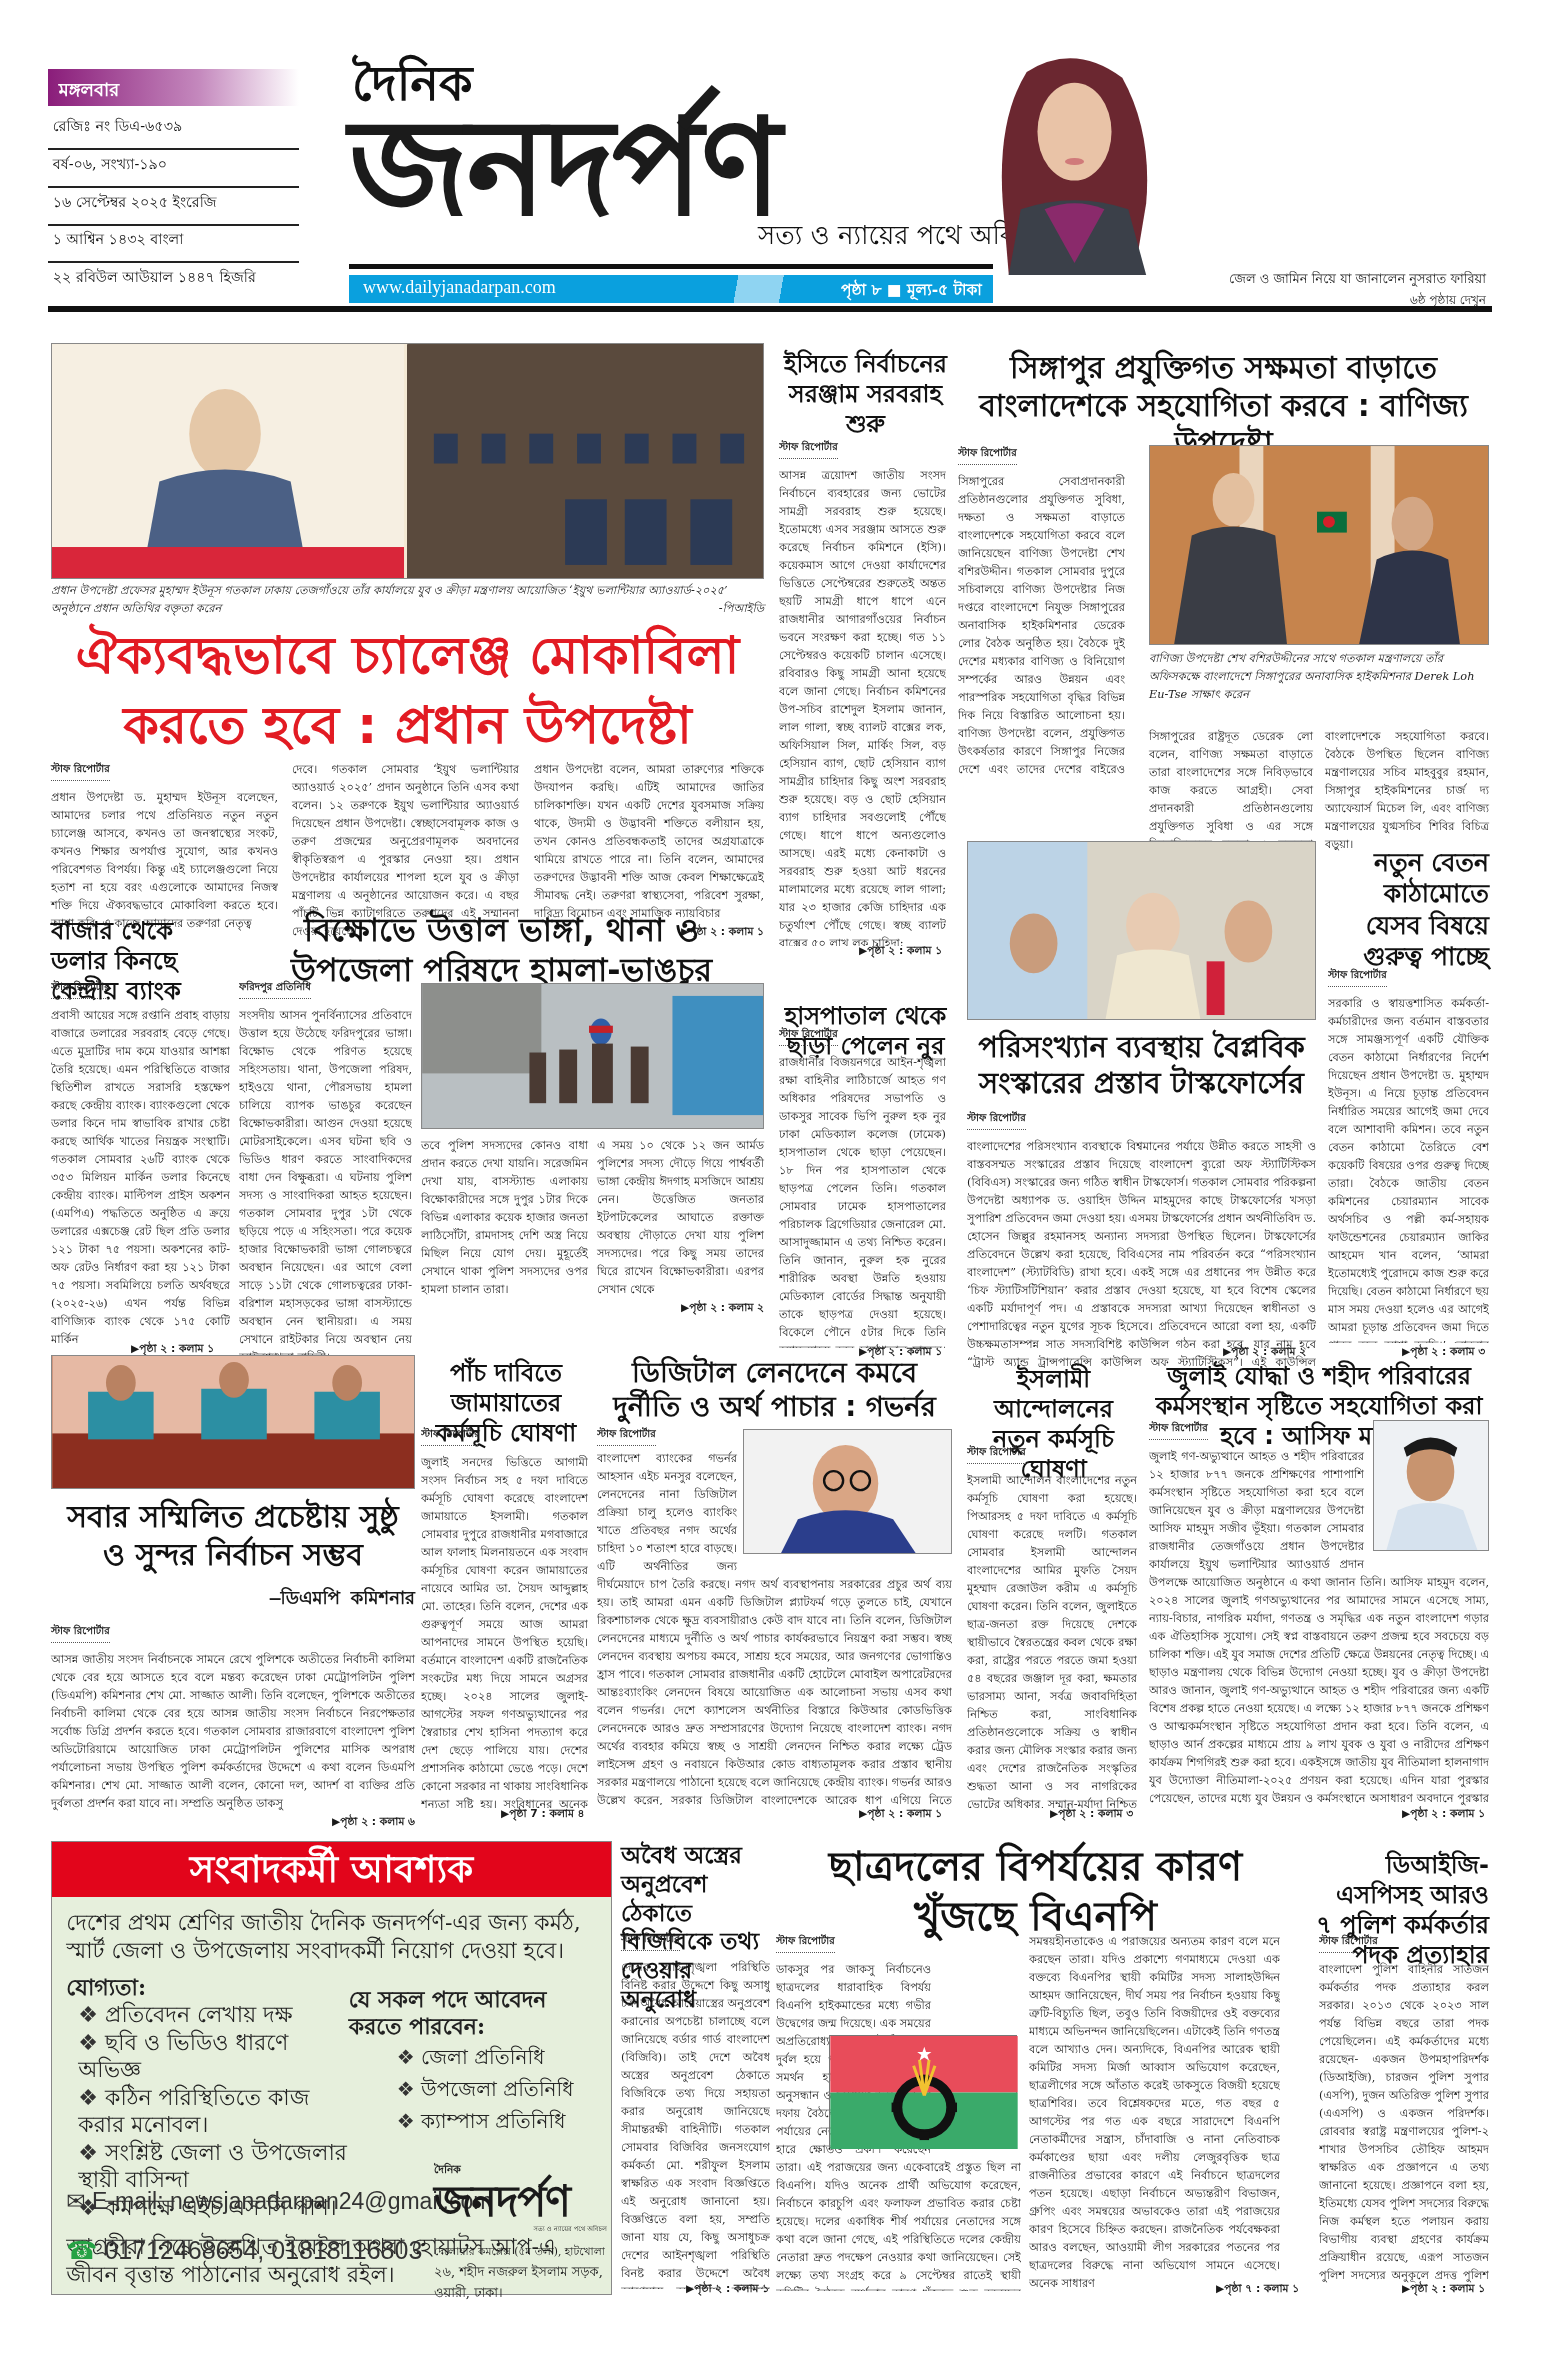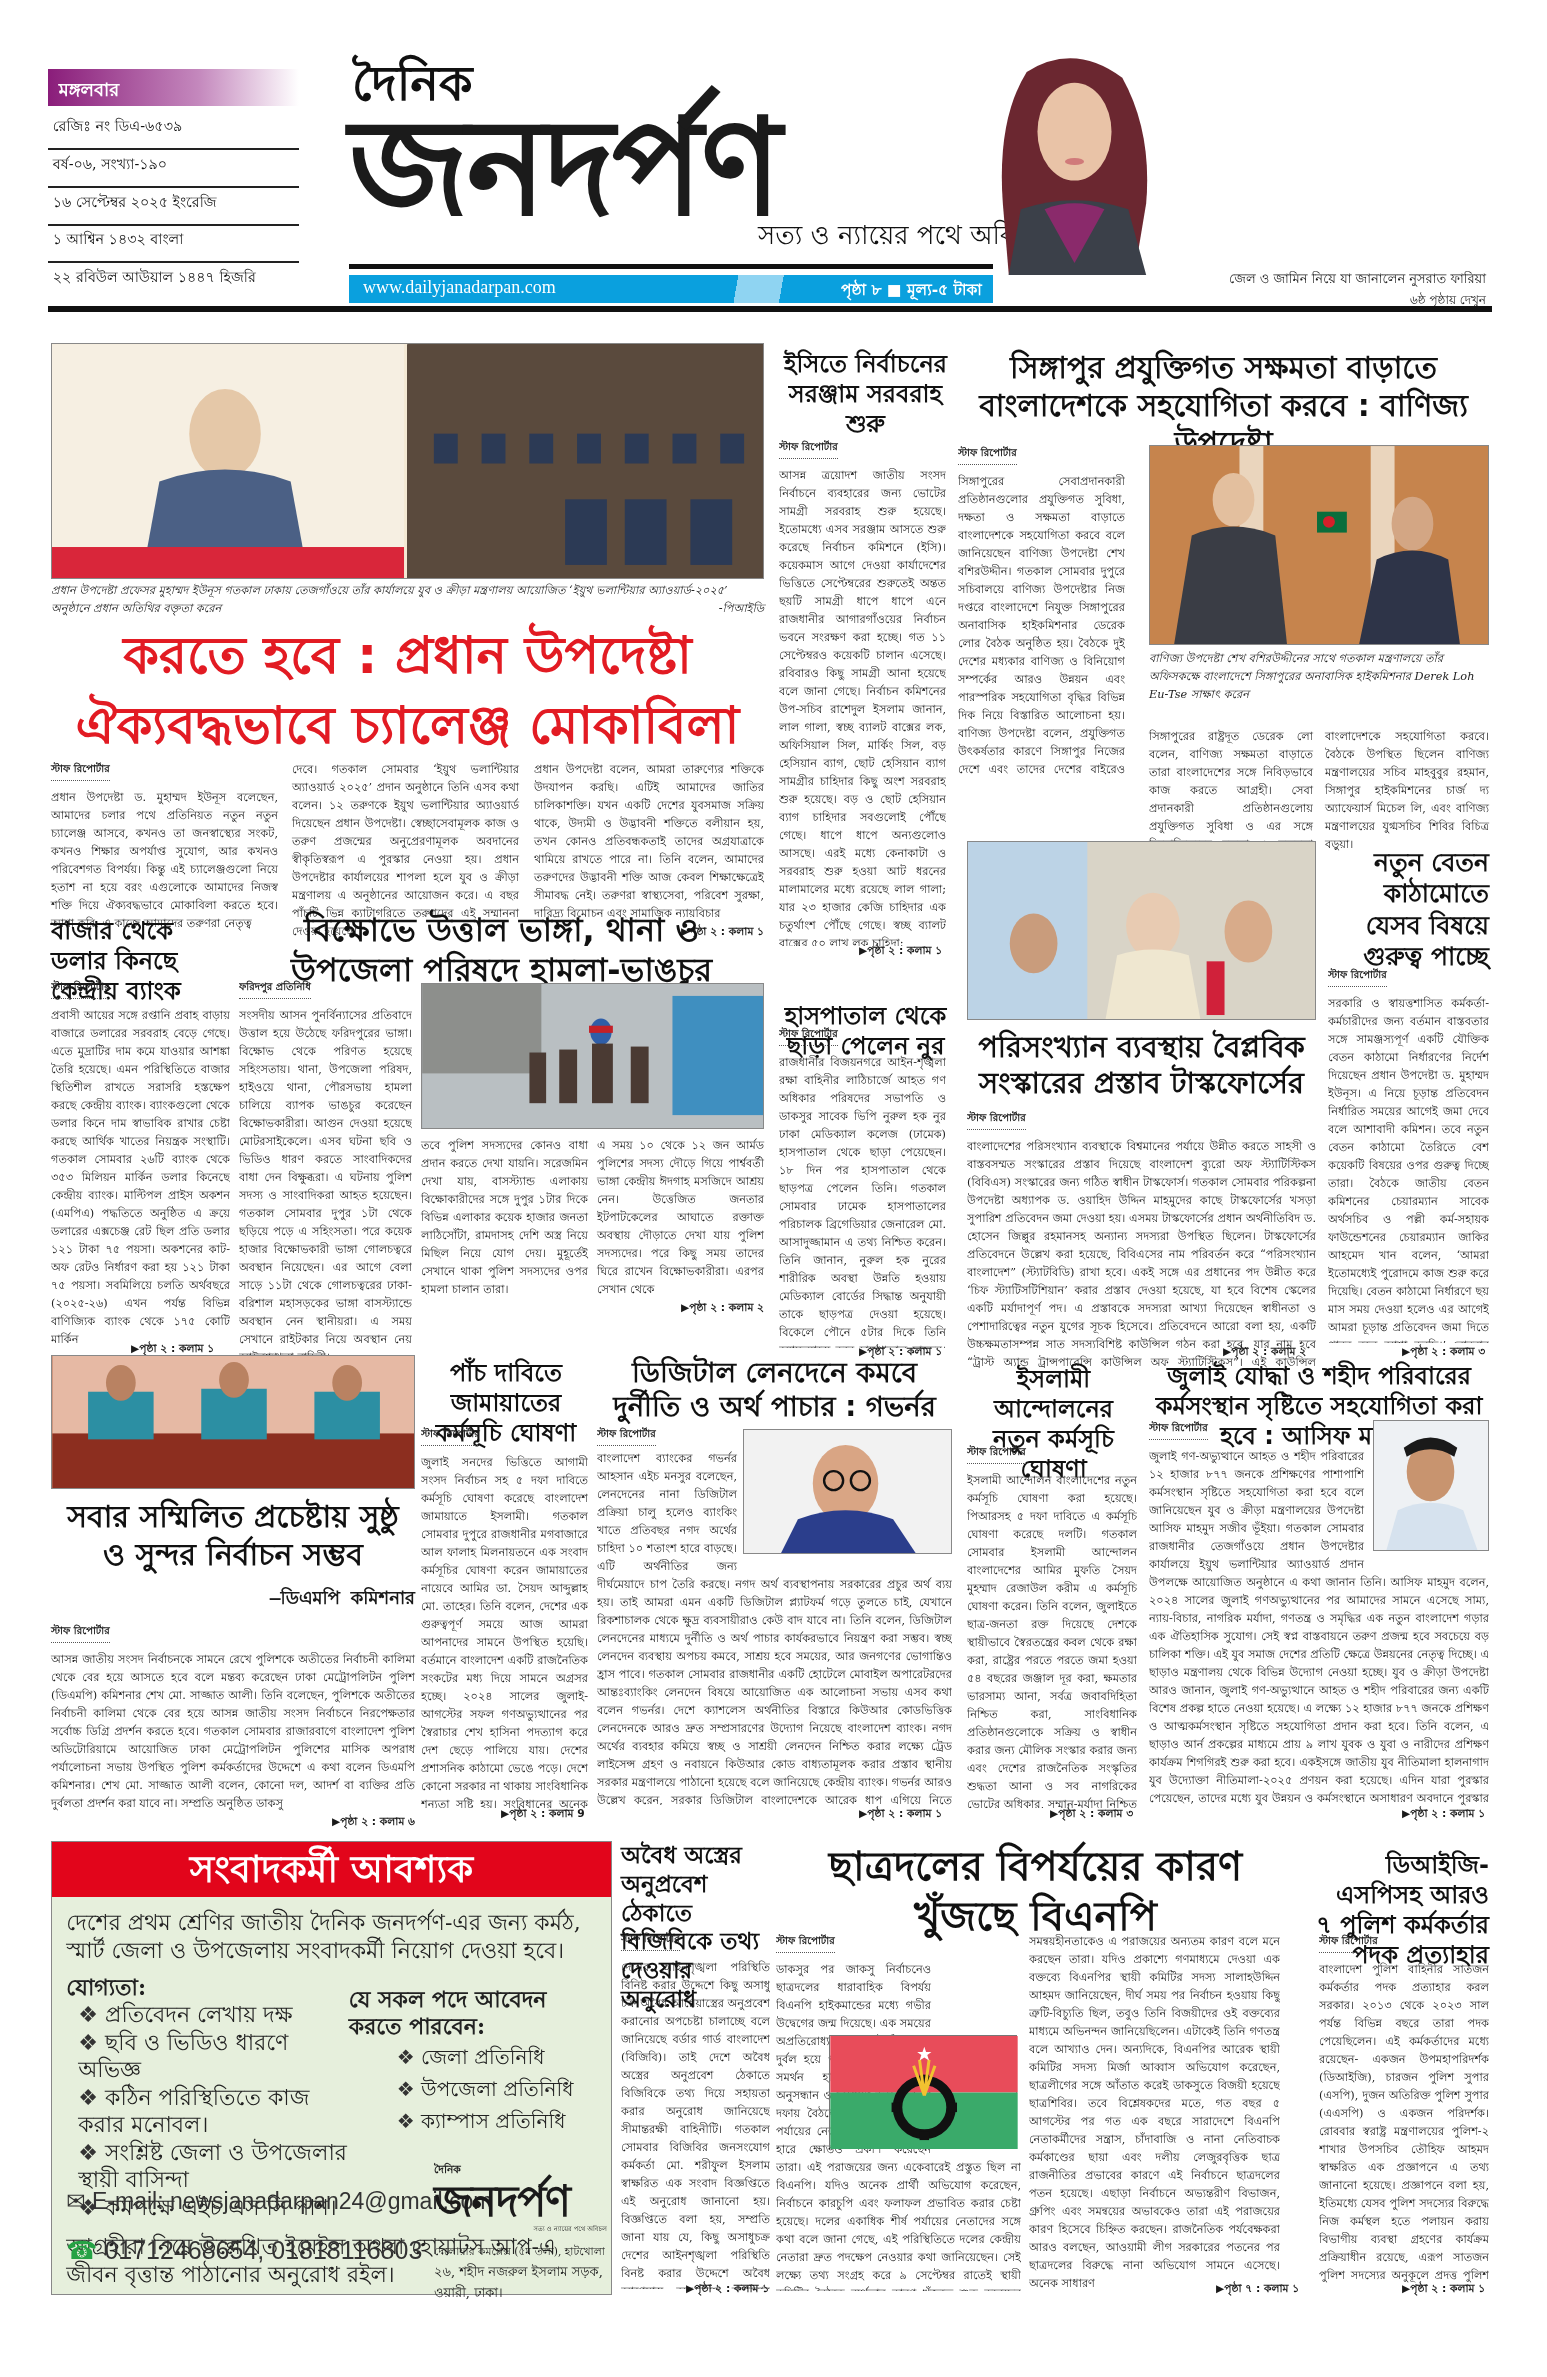--- a/index.html
+++ b/index.html
@@ -85,22 +85,22 @@
         <rect x="1070" y="260" width="70" height="110"></rect>
     </g>
   </svg>
 </div>
 <div class="abs caption" style="left:51px; top:582px; width:713px;">
   <span>প্রধান উপদেষ্টা প্রফেসর মুহাম্মদ ইউনূস গতকাল ঢাকায় তেজগাঁওয়ে তাঁর কার্যালয়ে যুব ও ক্রীড়া মন্ত্রণালয় আয়োজিত ‘ইয়ুথ ভলান্টিয়ার অ্যাওয়ার্ড-২০২৫’ অনুষ্ঠানে প্রধান অতিথির বক্তৃতা করেন</span>
   <span style="float:right;">-পিআইডি</span>
 </div>
 
 <div class="abs hl red-hl" style="left:51px; top:621px; width:713px;">
+  <div>ঐক্যবদ্ধভাবে চ্যালেঞ্জ মোকাবিলা</div>
   <div>করতে হবে : প্রধান উপদেষ্টা</div>
-  <div>ঐক্যবদ্ধভাবে চ্যালেঞ্জ মোকাবিলা</div>
 </div>
 
 <div class="abs" style="left:51px; top:761px; width:227px;">
   <div class="byline">স্টাফ রিপোর্টার</div>
   <div class="body-text">প্রধান উপদেষ্টা ড. মুহাম্মদ ইউনূস বলেছেন, আমাদের চলার পথে প্রতিনিয়ত নতুন নতুন চ্যালেঞ্জ আসবে, কখনও তা জনস্বাস্থ্যের সংকট, কখনও শিক্ষার অপর্যাপ্ত সুযোগ, আর কখনও পরিবেশগত বিপর্যয়। কিন্তু এই চ্যালেঞ্জগুলো নিয়ে হতাশ না হয়ে বরং এগুলোকে আমাদের নিজস্ব শক্তি দিয়ে ঐক্যবদ্ধভাবে মোকাবিলা করতে হবে। আশা করি, এ কাজে আমাদের তরুণরা নেতৃত্ব</div>
 </div>
 <div class="abs body-text" style="left:292px; top:761px; width:227px;">দেবে। গতকাল সোমবার ‘ইয়ুথ ভলান্টিয়ার অ্যাওয়ার্ড ২০২৫’ প্রদান অনুষ্ঠানে তিনি এসব কথা বলেন। ১২ তরুণকে ইয়ুথ ভলান্টিয়ার অ্যাওয়ার্ড দিয়েছেন প্রধান উপদেষ্টা। স্বেচ্ছাসেবামূলক কাজ ও তরুণ প্রজন্মের অনুপ্রেরণামূলক অবদানের স্বীকৃতিস্বরূপ এ পুরস্কার নেওয়া হয়। প্রধান উপদেষ্টার কার্যালয়ের শাপলা হলে যুব ও ক্রীড়া মন্ত্রণালয় এ অনুষ্ঠানের আয়োজন করে। এ বছর পাঁচটি ভিন্ন ক্যাটাগরিতে তরুণদের এই সম্মাননা দেওয়া হয়েছে।</div>
 <div class="abs" style="left:534px; top:761px; width:230px;">
   <div class="body-text">প্রধান উপদেষ্টা বলেন, আমরা তারুণ্যের শক্তিকে উদযাপন করছি। এটিই আমাদের জাতির চালিকাশক্তি। যখন একটি দেশের যুবসমাজ সক্রিয় থাকে, উদ্যমী ও উদ্ভাবনী শক্তিতে বলীয়ান হয়, তখন কোনও প্রতিবন্ধকতাই তাদের অগ্রযাত্রাকে থামিয়ে রাখতে পারে না। তিনি বলেন, আমাদের তরুণদের উদ্ভাবনী শক্তি আজ কেবল শিক্ষাক্ষেত্রেই সীমাবদ্ধ নেই। তরুণরা স্বাস্থ্যসেবা, পরিবেশ সুরক্ষা, দারিদ্র্য বিমোচন এবং সামাজিক ন্যায়বিচার</div>
   <div class="jump" style="text-align:right;">পৃষ্ঠা ২ : কলাম ১</div>
@@ -226,21 +226,21 @@
   <div class="byline">স্টাফ রিপোর্টার</div>
   <div class="body-text">আসন্ন জাতীয় সংসদ নির্বাচনকে সামনে রেখে পুলিশকে অতীতের নির্বাচনী কালিমা থেকে বের হয়ে আসতে হবে বলে মন্তব্য করেছেন ঢাকা মেট্রোপলিটন পুলিশ (ডিএমপি) কমিশনার শেখ মো. সাজ্জাত আলী। তিনি বলেছেন, পুলিশকে অতীতের নির্বাচনী কালিমা থেকে বের হয়ে আসন্ন জাতীয় সংসদ নির্বাচনে নিরপেক্ষতার সর্বোচ্চ ডিগ্রি প্রদর্শন করতে হবে। গতকাল সোমবার রাজারবাগে বাংলাদেশ পুলিশ অডিটোরিয়ামে আয়োজিত ঢাকা মেট্রোপলিটন পুলিশের মাসিক অপরাধ পর্যালোচনা সভায় উপস্থিত পুলিশ কর্মকর্তাদের উদ্দেশে এ কথা বলেন ডিএমপি কমিশনার। শেখ মো. সাজ্জাত আলী বলেন, কোনো দল, আদর্শ বা ব্যক্তির প্রতি দুর্বলতা প্রদর্শন করা যাবে না। সম্প্রতি অনুষ্ঠিত ডাকসু</div>
   <div class="jump" style="text-align:right;">পৃষ্ঠা ২ : কলাম ৬</div>
 </div>
 
 <div class="abs hl" style="left:421px; top:1358px; width:170px; font-size:24px;">পাঁচ দাবিতে জামায়াতের কর্মসূচি ঘোষণা</div>
 <div class="abs" style="left:421px; top:1426px; width:167px; height:382px; overflow:hidden;">
   <div class="byline">স্টাফ রিপোর্টার</div>
   <div class="body-text">জুলাই সনদের ভিত্তিতে আগামী সংসদ নির্বাচন সহ ৫ দফা দাবিতে কর্মসূচি ঘোষণা করেছে বাংলাদেশ জামায়াতে ইসলামী। গতকাল সোমবার দুপুরে রাজধানীর মগবাজারে আল ফালাহ মিলনায়তনে এক সংবাদ কর্মসূচির ঘোষণা করেন জামায়াতের নায়েবে আমির ডা. সৈয়দ আব্দুল্লাহ মো. তাহের। তিনি বলেন, দেশের এক গুরুত্বপূর্ণ সময়ে আজ আমরা আপনাদের সামনে উপস্থিত হয়েছি। বর্তমানে বাংলাদেশ একটি রাজনৈতিক সংকটের মধ্য দিয়ে সামনে অগ্রসর হচ্ছে। ২০২৪ সালের জুলাই-আগস্টের সফল গণঅভ্যুত্থানের পর স্বৈরাচার শেখ হাসিনা পদত্যাগ করে দেশ ছেড়ে পালিয়ে যায়। দেশের প্রশাসনিক কাঠামো ভেঙে পড়ে। দেশে কোনো সরকার না থাকায় সাংবিধানিক শূন্যতা সৃষ্টি হয়। সংবিধানের অনেক বিধানাবলি অকার্যকর হয়ে পড়ে। এমন পরিস্থিতিতে</div>
 </div>
-<div class="abs jump" style="left:501px; top:1805px;">পৃষ্ঠা ২ : কলাম 9</div>
+<div class="abs jump" style="left:501px; top:1805px;">পৃষ্ঠা 7 : কলাম ৪</div>
 
 <div class="abs hl" style="left:597px; top:1355px; width:355px; font-size:27.5px;">ডিজিটাল লেনদেনে কমবে দুর্নীতি ও অর্থ পাচার : গভর্নর</div>
 <div class="abs" style="left:597px; top:1426px; width:137px; height:143px; overflow:hidden;">
   <div class="byline">স্টাফ রিপোর্টার</div>
 </div>
 <div class="photo" style="left:743px; top:1429px; width:209px; height:125px; background:#f3f3f3;">
   <svg width="209" height="125" viewBox="0 0 350 210">
     <rect width="350" height="210" fill="#f2f2f2"></rect>
     <ellipse cx="170" cy="90" rx="55" ry="65" fill="#d9a584"></ellipse>
     <path d="M60 210 L90 150 Q170 120 250 150 L290 210Z" fill="#2b3e8c"></path>

